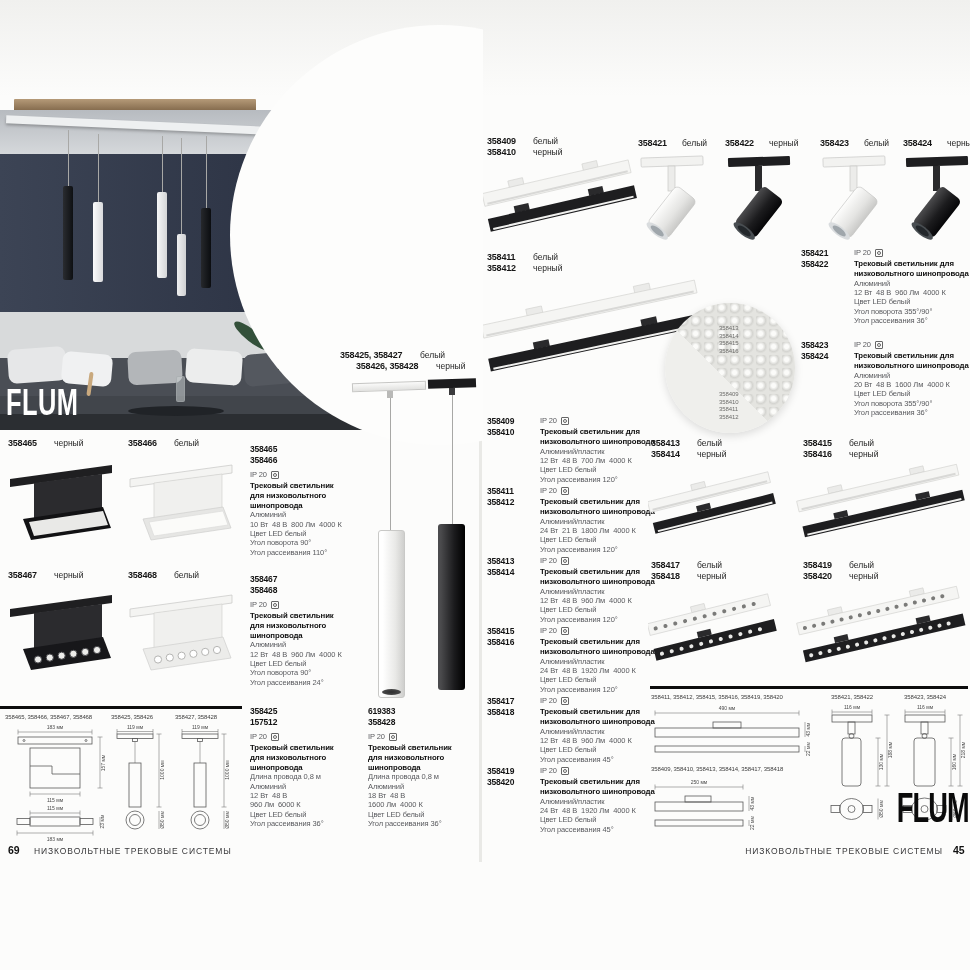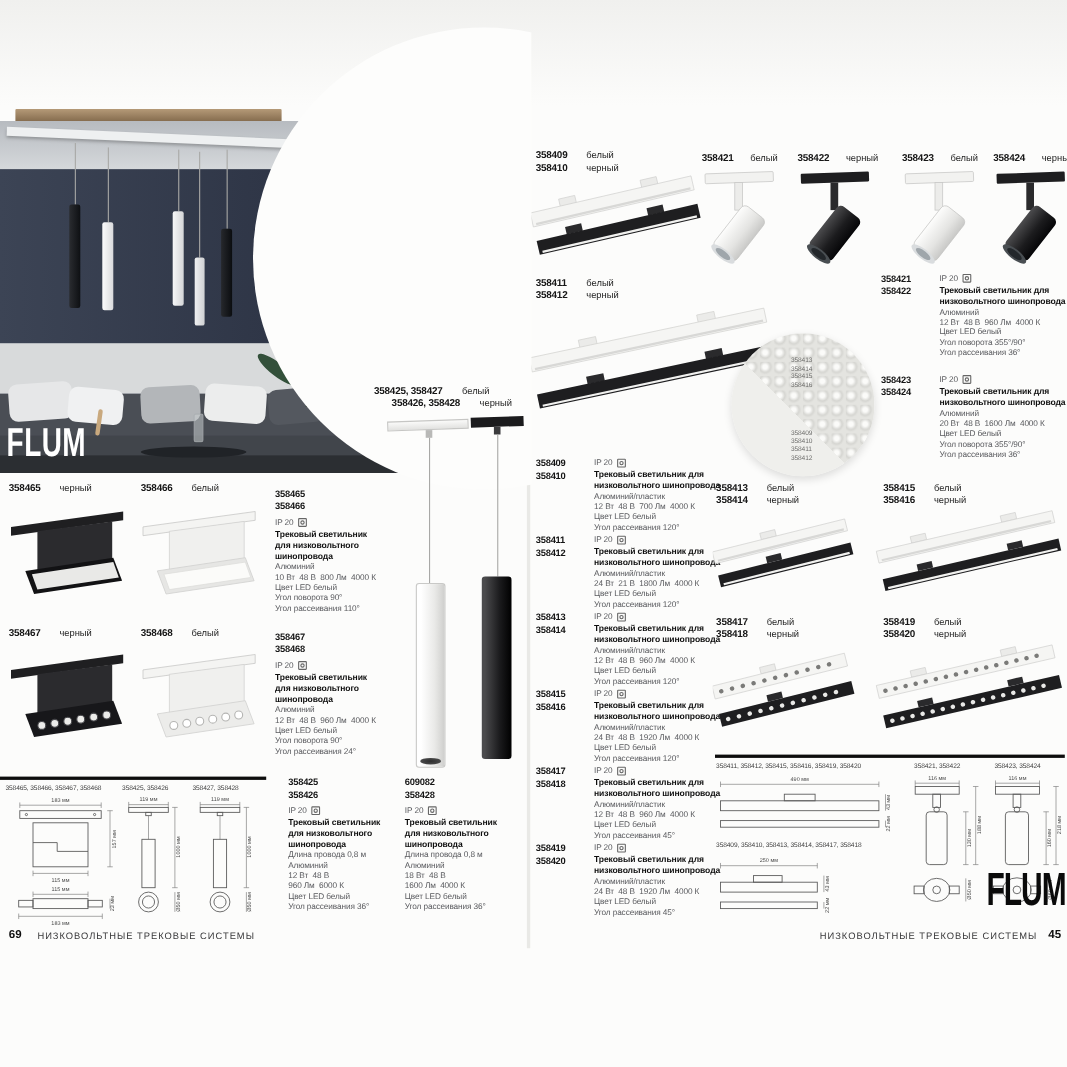--- a/index.html
+++ b/index.html
@@ -212,40 +212,40 @@
           <span>IP 20</span>
           <span class="ipb"></span>
         </div>
       <div class="ttl">Трековый светильник для низковольтного шинопровода</div>
       <div class="ln">Алюминий</div>
       <div class="ln">12 Вт  48 В  960 Лм  4000 К</div>
       <div class="ln">Цвет LED белый</div>
       <div class="ln">Угол поворота 90°</div>
       <div class="ln">Угол рассеивания 24°</div>
     </div>
-    <div class="abs spec lspec" style="left:262px;top:706px">
+    <div class="abs spec lspec" style="left:250px;top:706px">
       <div class="cds">
           <div>358425</div>
-          <div>358426</div>
+          <div>157512</div>
         </div>
       <div class="ip">
           <span>IP 20</span>
           <span class="ipb"></span>
         </div>
       <div class="ttl">Трековый светильник для низковольтного шинопровода</div>
       <div class="ln">Длина провода 0,8 м</div>
       <div class="ln">Алюминий</div>
       <div class="ln">12 Вт  48 В</div>
       <div class="ln">960 Лм  6000 К</div>
       <div class="ln">Цвет LED белый</div>
       <div class="ln">Угол рассеивания 36°</div>
     </div>
     <div class="abs spec lspec" style="left:368px;top:706px">
       <div class="cds">
-          <div>609082</div>
+          <div>619383</div>
           <div>358428</div>
         </div>
       <div class="ip">
           <span>IP 20</span>
           <span class="ipb"></span>
         </div>
       <div class="ttl">Трековый светильник для низковольтного шинопровода</div>
       <div class="ln">Длина провода 0,8 м</div>
       <div class="ln">Алюминий</div>
       <div class="ln">18 Вт  48 В</div>

